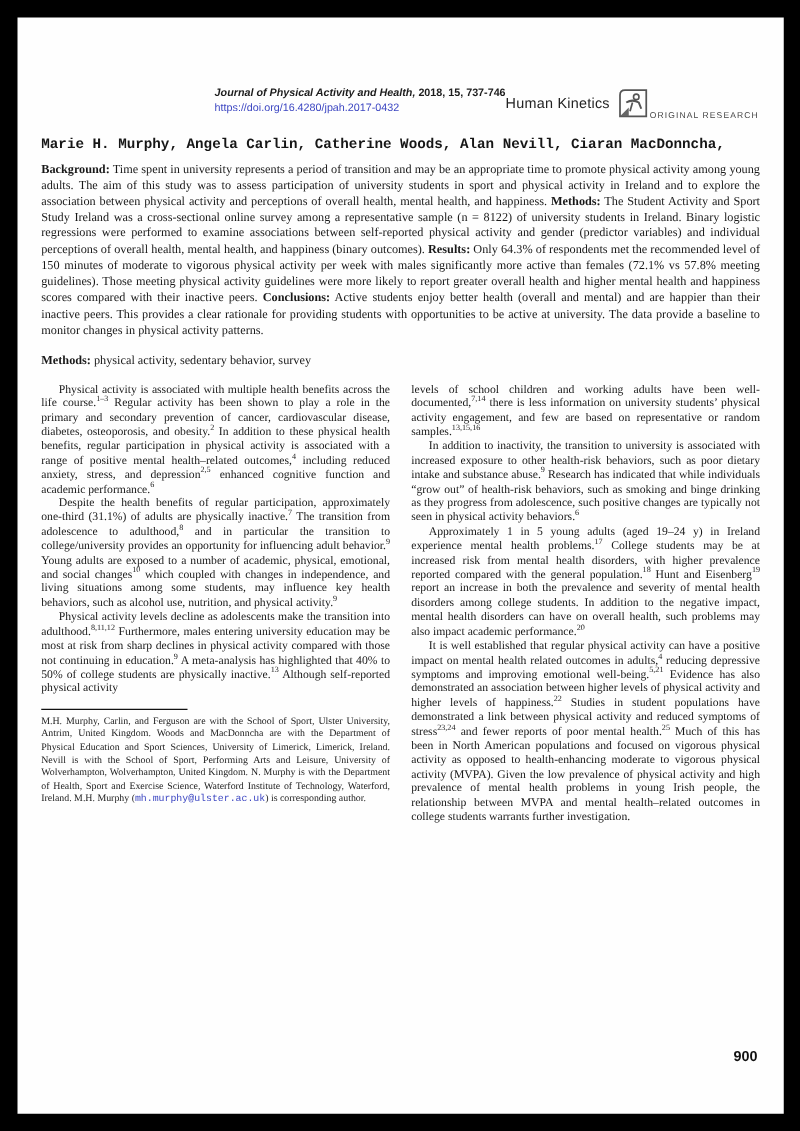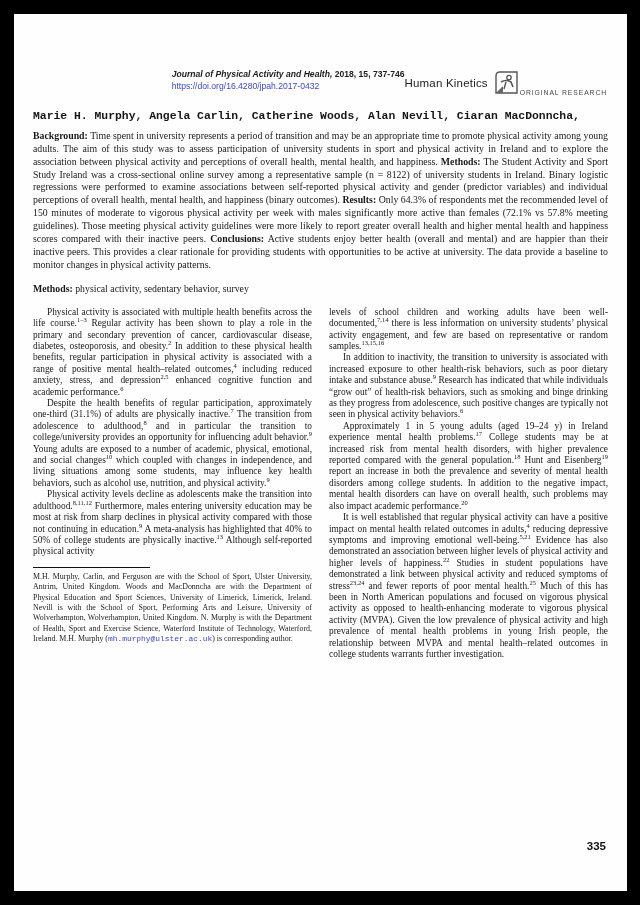--- a/index.html
+++ b/index.html
@@ -97,14 +97,14 @@
       </div>
     </div>
     <div class="col">
       <p class="noindent">levels of school children and working adults have been well-documented,<sup>7,14</sup> there is less information on university students’ physical activity engagement, and few are based on representative or random samples.<sup>13,15,16</sup></p>
       <p>In addition to inactivity, the transition to university is associated with increased exposure to other health-risk behaviors, such as poor dietary intake and substance abuse.<sup>9</sup> Research has indicated that while individuals “grow out” of health-risk behaviors, such as smoking and binge drinking as they progress from adolescence, such positive changes are typically not seen in physical activity behaviors.<sup>6</sup></p>
       <p>Approximately 1 in 5 young adults (aged 19–24 y) in Ireland experience mental health problems.<sup>17</sup> College students may be at increased risk from mental health disorders, with higher prevalence reported compared with the general population.<sup>18</sup> Hunt and Eisenberg<sup>19</sup> report an increase in both the prevalence and severity of mental health disorders among college students. In addition to the negative impact, mental health disorders can have on overall health, such problems may also impact academic performance.<sup>20</sup></p>
       <p>It is well established that regular physical activity can have a positive impact on mental health related outcomes in adults,<sup>4</sup> reducing depressive symptoms and improving emotional well-being.<sup>5,21</sup> Evidence has also demonstrated an association between higher levels of physical activity and higher levels of happiness.<sup>22</sup> Studies in student populations have demonstrated a link between physical activity and reduced symptoms of stress<sup>23,24</sup> and fewer reports of poor mental health.<sup>25</sup> Much of this has been in North American populations and focused on vigorous physical activity as opposed to health-enhancing moderate to vigorous physical activity (MVPA). Given the low prevalence of physical activity and high prevalence of mental health problems in young Irish people, the relationship between MVPA and mental health–related outcomes in college students warrants further investigation.</p>
     </div>
   </div>
 
-  <div class="pageno">335</div>
+  <div class="pageno">900</div>
 </div>
 
 </body></html>

